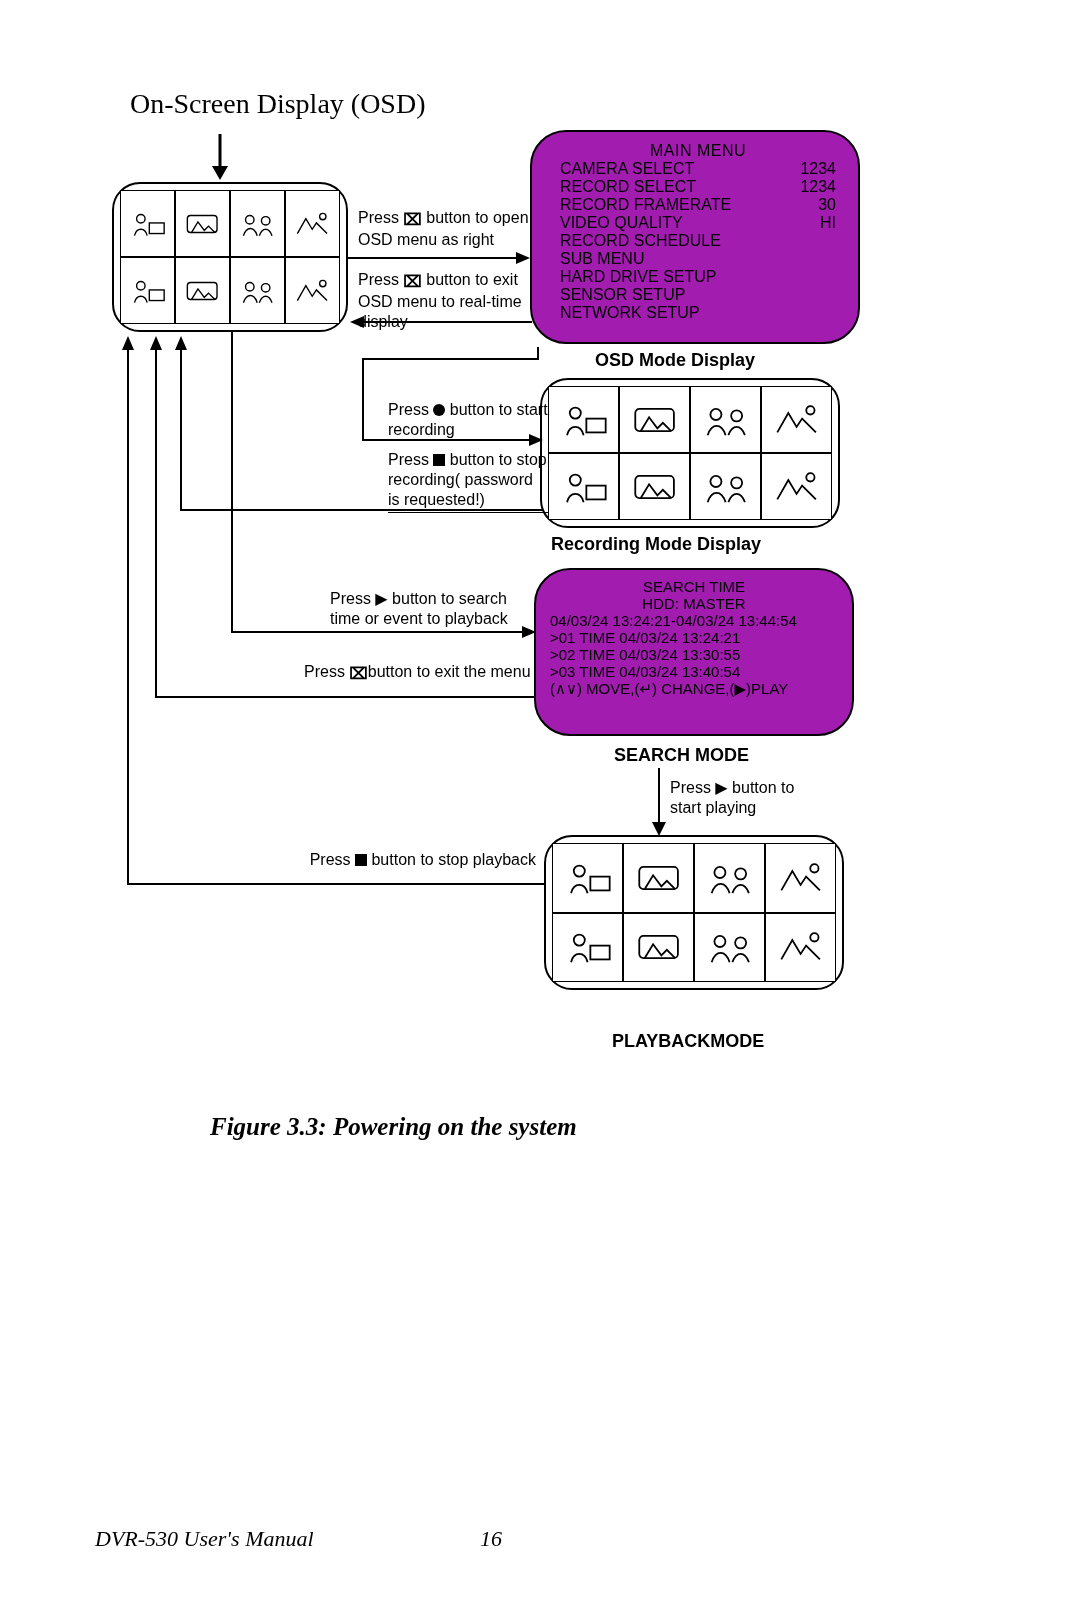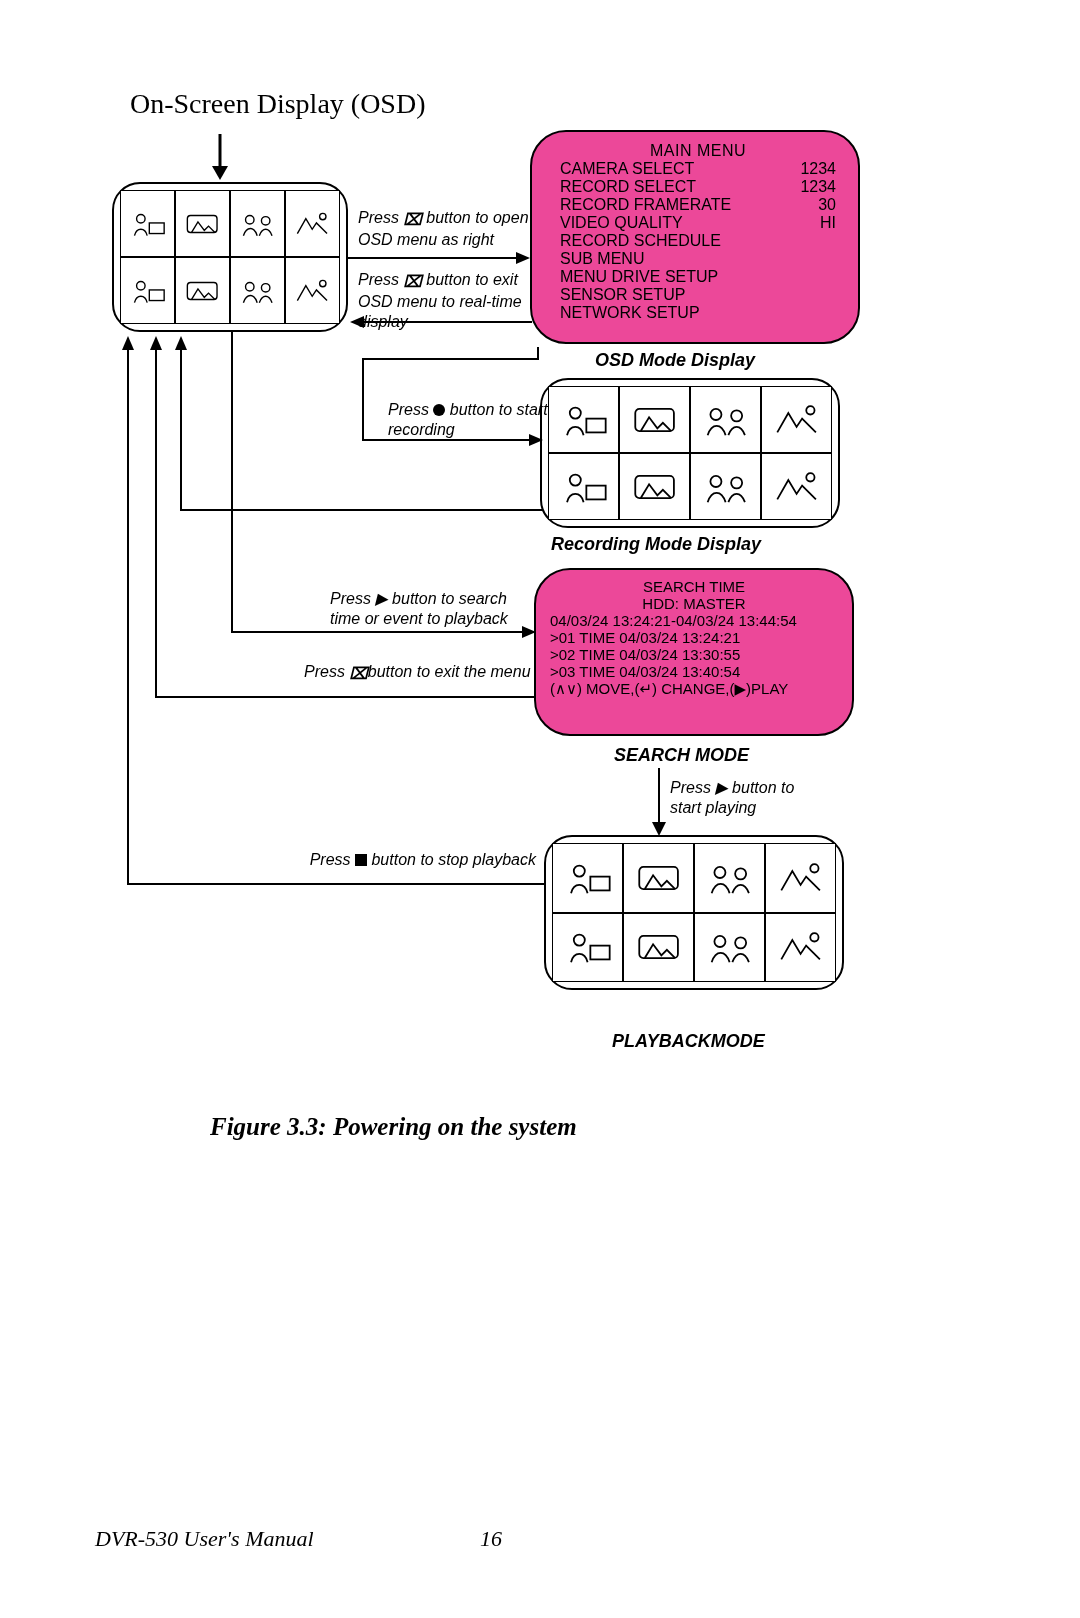--- a/index.html
+++ b/index.html
@@ -31,21 +31,21 @@
     font-style: italic;
   }
 
   
   .box {
     position: absolute;
     border: 2px solid #000;
     border-radius: 28px;
     background: #fff;
   }
-  .box.grey { background: #ec4899; border-radius: 36px; }
+  .box.grey { background: #a21caf; border-radius: 36px; }
 
   
   .quad { padding: 6px; }
   .quad .grid {
     display: grid;
     grid-template-columns: repeat(4, 1fr);
     grid-auto-rows: 1fr;
     width: 100%; height: 100%;
     gap: 0;
   }
@@ -55,21 +55,20 @@
     overflow: hidden;
     background: #fff;
   }
   .tile svg { width: 80%; height: 80%; }
 
   .label {
     position: absolute;
     font-family: Arial, sans-serif;
     font-size: 16px;
     line-height: 1.25;
-    font-style: italic;
   }
   .label.heading { font-weight: bold; font-size: 18px; }
 
   .menu {
     position: absolute;
     font-family: Arial, sans-serif;
     font-size: 16px;
   }
   .menu .center { text-align: center; }
   .menu-row { display: flex; justify-content: space-between; }
@@ -191,21 +190,21 @@
           </div>
           <div class="menu-row">
             <span>RECORD SCHEDULE</span>
             <span></span>
           </div>
           <div class="menu-row">
             <span>SUB MENU</span>
             <span></span>
           </div>
           <div class="menu-row">
-            <span>MENU DRIVE SETUP</span>
+            <span>HARD DRIVE SETUP</span>
             <span></span>
           </div>
           <div class="menu-row">
             <span>SENSOR SETUP</span>
             <span></span>
           </div>
           <div class="menu-row">
             <span>NETWORK  SETUP</span>
             <span></span>
           </div>
@@ -303,20 +302,23 @@
               <circle cx="30" cy="8" r="3"></circle>
             </g>
           </svg>
         </div>
       </div>
   </div>
   <div class="label heading" style="left:551px; top:533px;">Recording Mode Display</div>
 
   <div class="label" style="left:388px; top:400px; width:160px;">
     <span>Press </span><span class="dot"></span><span> button to start recording</span>
+  </div>
+  <div class="label" style="left:388px; top:450px; width:160px; border-bottom:1px solid #000; padding-bottom:2px;">
+    <span>Press </span><span class="sqf"></span><span> button to stop recording( password is requested!)</span>
   </div>
 
   <svg class="arrow" style="left:363px; top:347px; width:182px; height:100px;">
     <polyline points="175,0 175,12 0,12 0,93 168,93" fill="none" stroke="#000" stroke-width="2"></polyline>
     <polygon points="166,87 166,99 180,93" fill="#000"></polygon>
   </svg>
 
   <svg class="arrow" style="left:173px; top:332px; width:372px; height:186px;">
     <polyline points="370,178 8,178 8,16" fill="none" stroke="#000" stroke-width="2"></polyline>
     <polygon points="2,18 14,18 8,4" fill="#000"></polygon>

